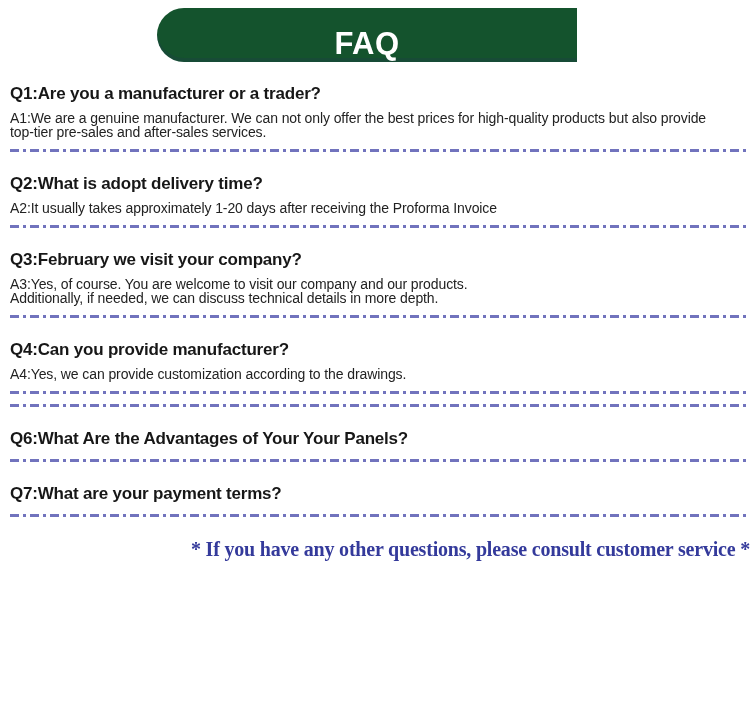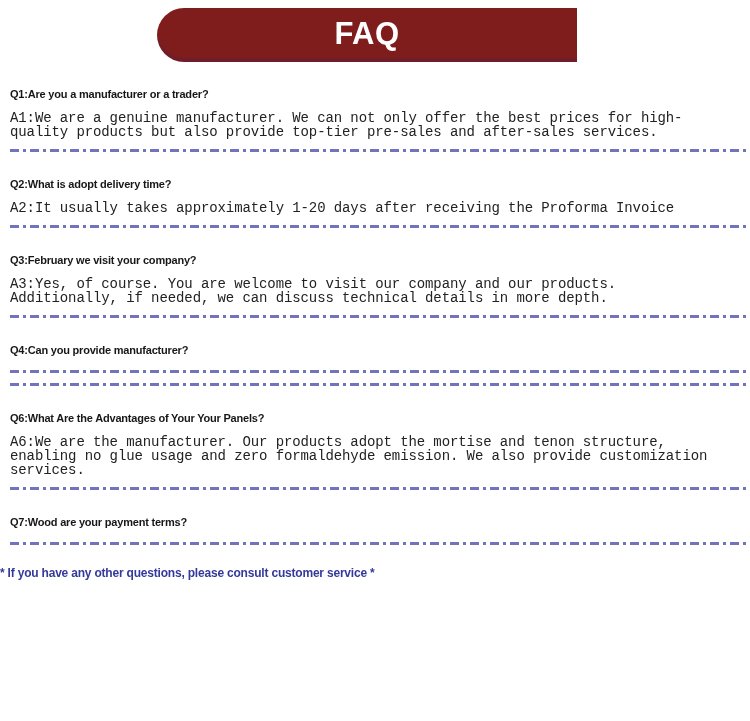--- a/index.html
+++ b/index.html
@@ -11,75 +11,75 @@
     color: #1f1f1f;
     overflow: hidden;
   }
   .page { width: 750px; height: 721px; position: relative; }
 
   
   .banner {
     margin: 8px 0 0 157px;
     width: 420px;
     height: 54px;
-    background: #7f1d1d;
+    background: #14532d;
     border-radius: 27px 0 0 27px;
     box-shadow: inset 0 -4px 0 rgba(40, 40, 100, 0.18);
     display: flex;
-    align-items: center;
+    align-items: flex-end;
     justify-content: center;
   }
   .banner-title {
     color: #ffffff;
     font-size: 31px;
     font-weight: 700;
     letter-spacing: 0.5px;
     line-height: 1;
     padding-bottom: 3px;
   }
 
   
   .qa { padding: 0 22px 0 10px; }
   .qa .question {
     padding-top: 22px;
-    font-size: 11px;
+    font-size: 17px;
     font-weight: 700;
     letter-spacing: -0.2px;
     line-height: 20px;
     color: #171717;
   }
   .qa .answer {
     margin-top: 7px;
     font-size: 14px;
     line-height: 14px;
     letter-spacing: -0.1px;
     color: #222222;
     white-space: pre-line;
-    font-family: Liberation Mono, monospace;
   }
   .divider {
     margin: 10px 2px 0 10px;
     height: 3px;
     background-image: repeating-linear-gradient(
       90deg,
       #7173bd 0px, #7173bd 9px,
       transparent 9px, transparent 13px,
       #7173bd 13px, #7173bd 16px,
       transparent 16px, transparent 20px
     );
   }
 
   
   .footer-note {
     margin-top: 21px;
-    text-align: left;
-    font-size: 12px;
+    text-align: right;
+    font-size: 20px;
     font-weight: 700;
     letter-spacing: -0.2px;
     color: #343a9b;
+    font-family: Liberation Serif, serif;
   }
 </style>
 </head>
 <body>
 
 <div class="page">
 
   <div class="banner">
     <span class="banner-title">FAQ</span>
   </div>
@@ -98,31 +98,31 @@
 
   <section class="qa">
     <h2 class="question">Q3:February we visit your company?</h2>
     <p class="answer">A3:Yes, of course. You are welcome to visit our company and our products.
 Additionally, if needed, we can discuss technical details in more depth.</p>
   </section>
   <div class="divider"></div>
 
   <section class="qa">
     <h2 class="question">Q4:Can you provide manufacturer?</h2>
+    <p class="answer">A4:Yes, we can provide customization according to the drawings.</p>
   </section>
   <div class="divider"></div>
 
   <div class="divider"></div>
 
   <section class="qa">
     <h2 class="question">Q6:What Are the Advantages of Your Your Panels?</h2>
-    <p class="answer">A6:We are the manufacturer. Our products adopt the mortise and tenon structure, enabling no glue usage and zero formaldehyde emission. We also provide customization services.</p>
   </section>
   <div class="divider"></div>
 
   <section class="qa">
-    <h2 class="question">Q7:Wood are your payment terms?</h2>
+    <h2 class="question">Q7:What are your payment terms?</h2>
   </section>
   <div class="divider"></div>
 
   <div class="footer-note">* If you have any other questions, please consult customer service *</div>
 
 </div>
 
 </body></html>

